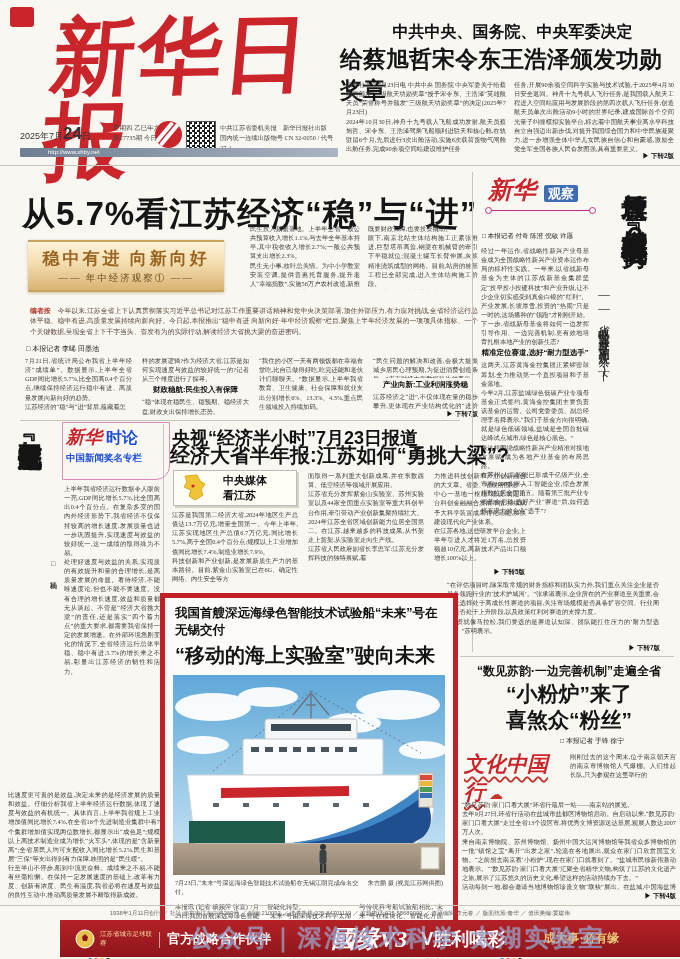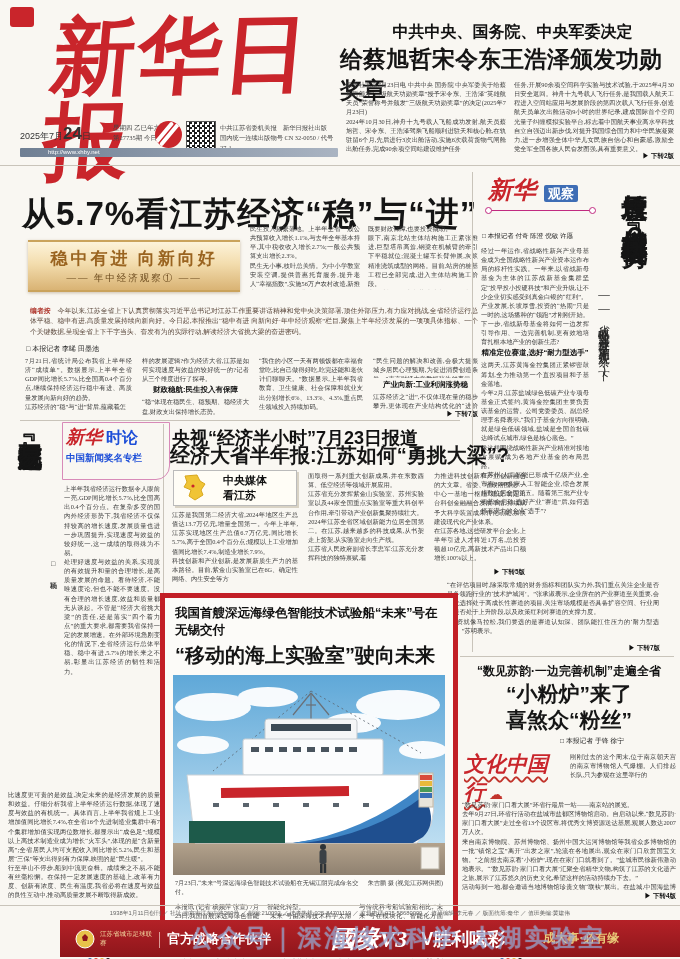--- a/index.html
+++ b/index.html
@@ -72,21 +72,21 @@
   <div class="abs kicker" style="left:345px;top:22px;width:335px;text-align:center;font-size:16px;">中共中央、国务院、中央军委决定</div>
   <div class="abs hd" style="left:340px;top:44px;width:340px;text-align:left;font-size:23px;letter-spacing:0;">给蔡旭哲宋令东王浩泽颁发功勋奖章</div>
   <div class="abs small" style="left:346px;top:80px;width:160px;height:80px;">新华社北京7月23日电 中共中央 国务院 中央军委关于给蔡旭哲颁发“二级航天功勋奖章”授予宋令东、王浩泽“英雄航天员”荣誉称号并颁发“三级航天功勋奖章”的决定(2025年7月23日)
 2024年10月30日,神舟十九号载人飞船成功发射,航天员蔡旭哲、宋令东、王浩泽驾乘飞船顺利进驻天和核心舱,在轨驻留6个月,先后进行3次出舱活动,实施6次载荷货物气闸舱出舱任务,完成90余项空间站建设维护任务</div>
   <div class="abs small" style="left:514px;top:80px;width:160px;height:72px;">任务,开展90余项空间科学实验与技术试验,于2025年4月30日安全返回。神舟十九号载人飞行任务,是我国载人航天工程进入空间站应用与发展阶段的第四次载人飞行任务,创造航天员单次出舱活动9小时的世界纪录,建成国际首个空间光量子纠缠模拟实验平台,标志着中国航天事业高水平科技自立自强迈出新步伐,对提升我国综合国力和中华民族凝聚力,进一步增强全体中华儿女民族自信心和自豪感,激励全党全军全国各族人民奋发图强,具有重要意义。</div>
   <div class="abs jump" style="left:600px;top:152px;width:74px;">▶ 下转2版</div>
 
   <div class="rule" style="left:0;top:165px;width:680px;height:1px;"></div>
 
   <div class="abs hd" style="left:22px;top:192px;width:460px;font-size:33px;letter-spacing:1px;">从5.7%看江苏经济“稳”与“进”</div>
-  <div class="abs goldbanner" style="left:28px;top:240px;width:212px;height:48px;">
+  <div class="abs goldbanner" style="left:28px;top:240px;width:196px;height:48px;">
     <div class="t1">稳中有进 向新向好</div>
     <div class="t2">—— 年中经济观察① ——</div>
   </div>
   <div class="abs small" style="left:250px;top:224px;width:110px;height:66px;">民生投入频繁落地。上半年全省一般公共预算收入增长1.1%,与去年全年基本持平,其中税收收入增长2.7%;一般公共预算支出增长2.3%。
 民生无小事,枝叶总关情。为中小学教室安装空调,提供普惠托育服务,提升老人“幸福指数”,实施56万户农村改造,新推出打造50个夜间消费集聚商圈……</div>
   <div class="abs small" style="left:368px;top:224px;width:110px;height:66px;">既要财政保障,也要投资撬动。
 眼下,南京北站主体结构施工正紧张推进,巨型塔吊高耸,钢梁在机械臂的牵引下平稳就位;混凝土罐车长臂伸展,灰浆精准浇筑成型的网格。目前,站房的桩基工程已全部完成,进入主体结构施工阶段。
 中铁建设集团南京北站站房2标项目部</div>
   <div class="abs editorbox" style="left:30px;top:296px;width:448px;height:42px;">
     <b>编者按</b>　<span>今年以来,江苏全省上下认真贯彻落实习近平总书记对江苏工作重要讲话精神和党中央决策部署,顶住外部压力,有力应对挑战,全省经济运行总体平稳、稳中有进,高质量发展持续向新向好。今日起,本报推出“稳中有进 向新向好·年中经济观察”栏目,聚焦上半年经济发展的一项项具体指标、一个个关键数据,呈现全省上下干字当头、奋发有为的实际行动,解读经济大省挑大梁的奋进密码。</span>

